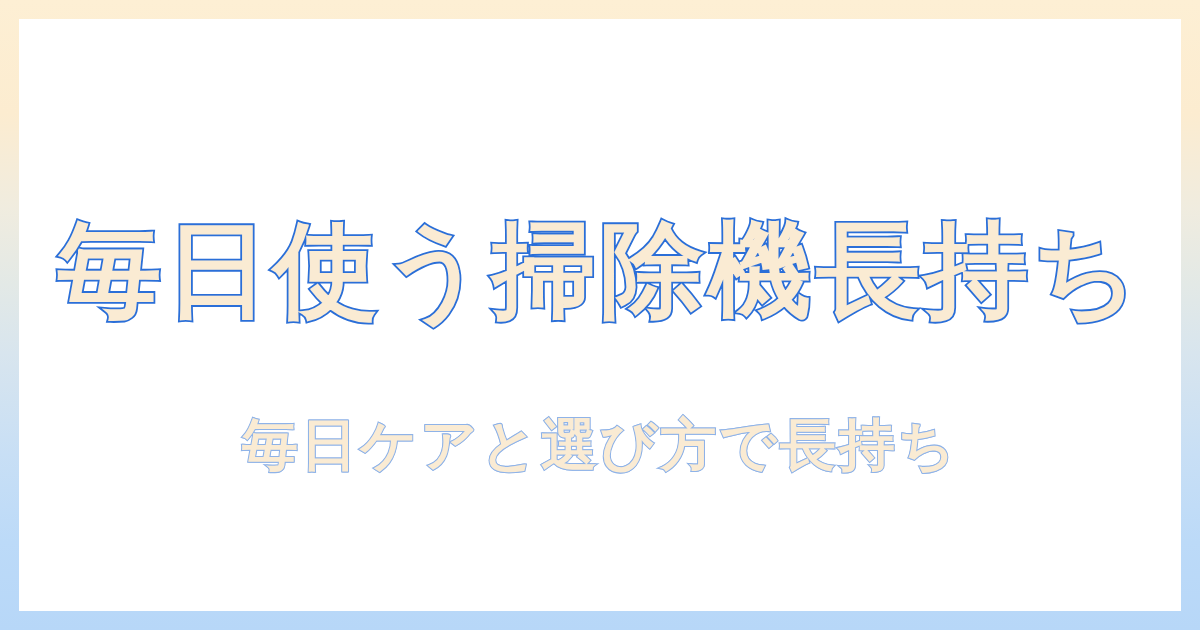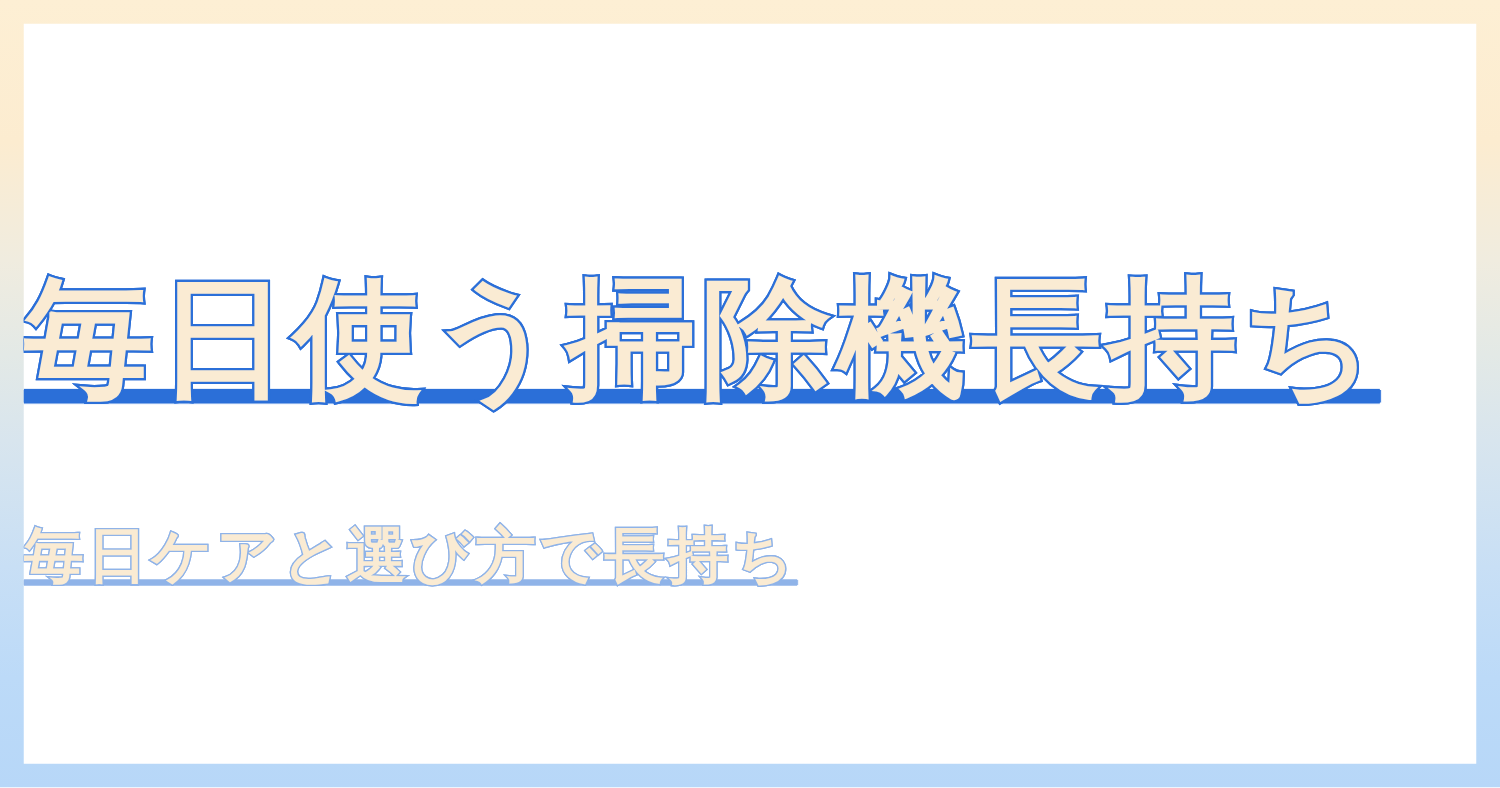--- a/index.html
+++ b/index.html
@@ -42,25 +42,25 @@
     height: 592px;
     background: #ffffff;
     overflow: hidden;
   }
 
   
   .outlined {
     position: absolute;
     left: 0;
     width: 100%;
+    text-align: center;
     white-space: nowrap;
     font-family: "DejaVu Sans", "Liberation Sans", sans-serif;
     font-weight: 700;
     color: #ef4444;             
-    text-decoration: underline;
     -webkit-text-fill-color: #faebd3;
   }
 
   
   #title-line {
     top: 176px;
     height: 150px;
     line-height: 150px;
     font-size: 104px;
     letter-spacing: 4px;
@@ -69,21 +69,21 @@
     text-shadow:
        0.9px 0 0 #2b6fd8, -0.9px 0 0 #2b6fd8,
        0 0.9px 0 #2b6fd8, 0 -0.9px 0 #2b6fd8;
   }
 
   
   #subtitle-line {
     top: 376px;
     height: 100px;
     line-height: 100px;
-    font-size: 48px;
+    font-size: 56px;
     letter-spacing: 3px;
     -webkit-text-stroke: 2.1px #8fb3e8;
     paint-order: stroke fill;
     text-shadow:
        0.6px 0 0 #8fb3e8, -0.6px 0 0 #8fb3e8,
        0 0.6px 0 #8fb3e8, 0 -0.6px 0 #8fb3e8;
   }
 </style>
 </head>
 <body>

